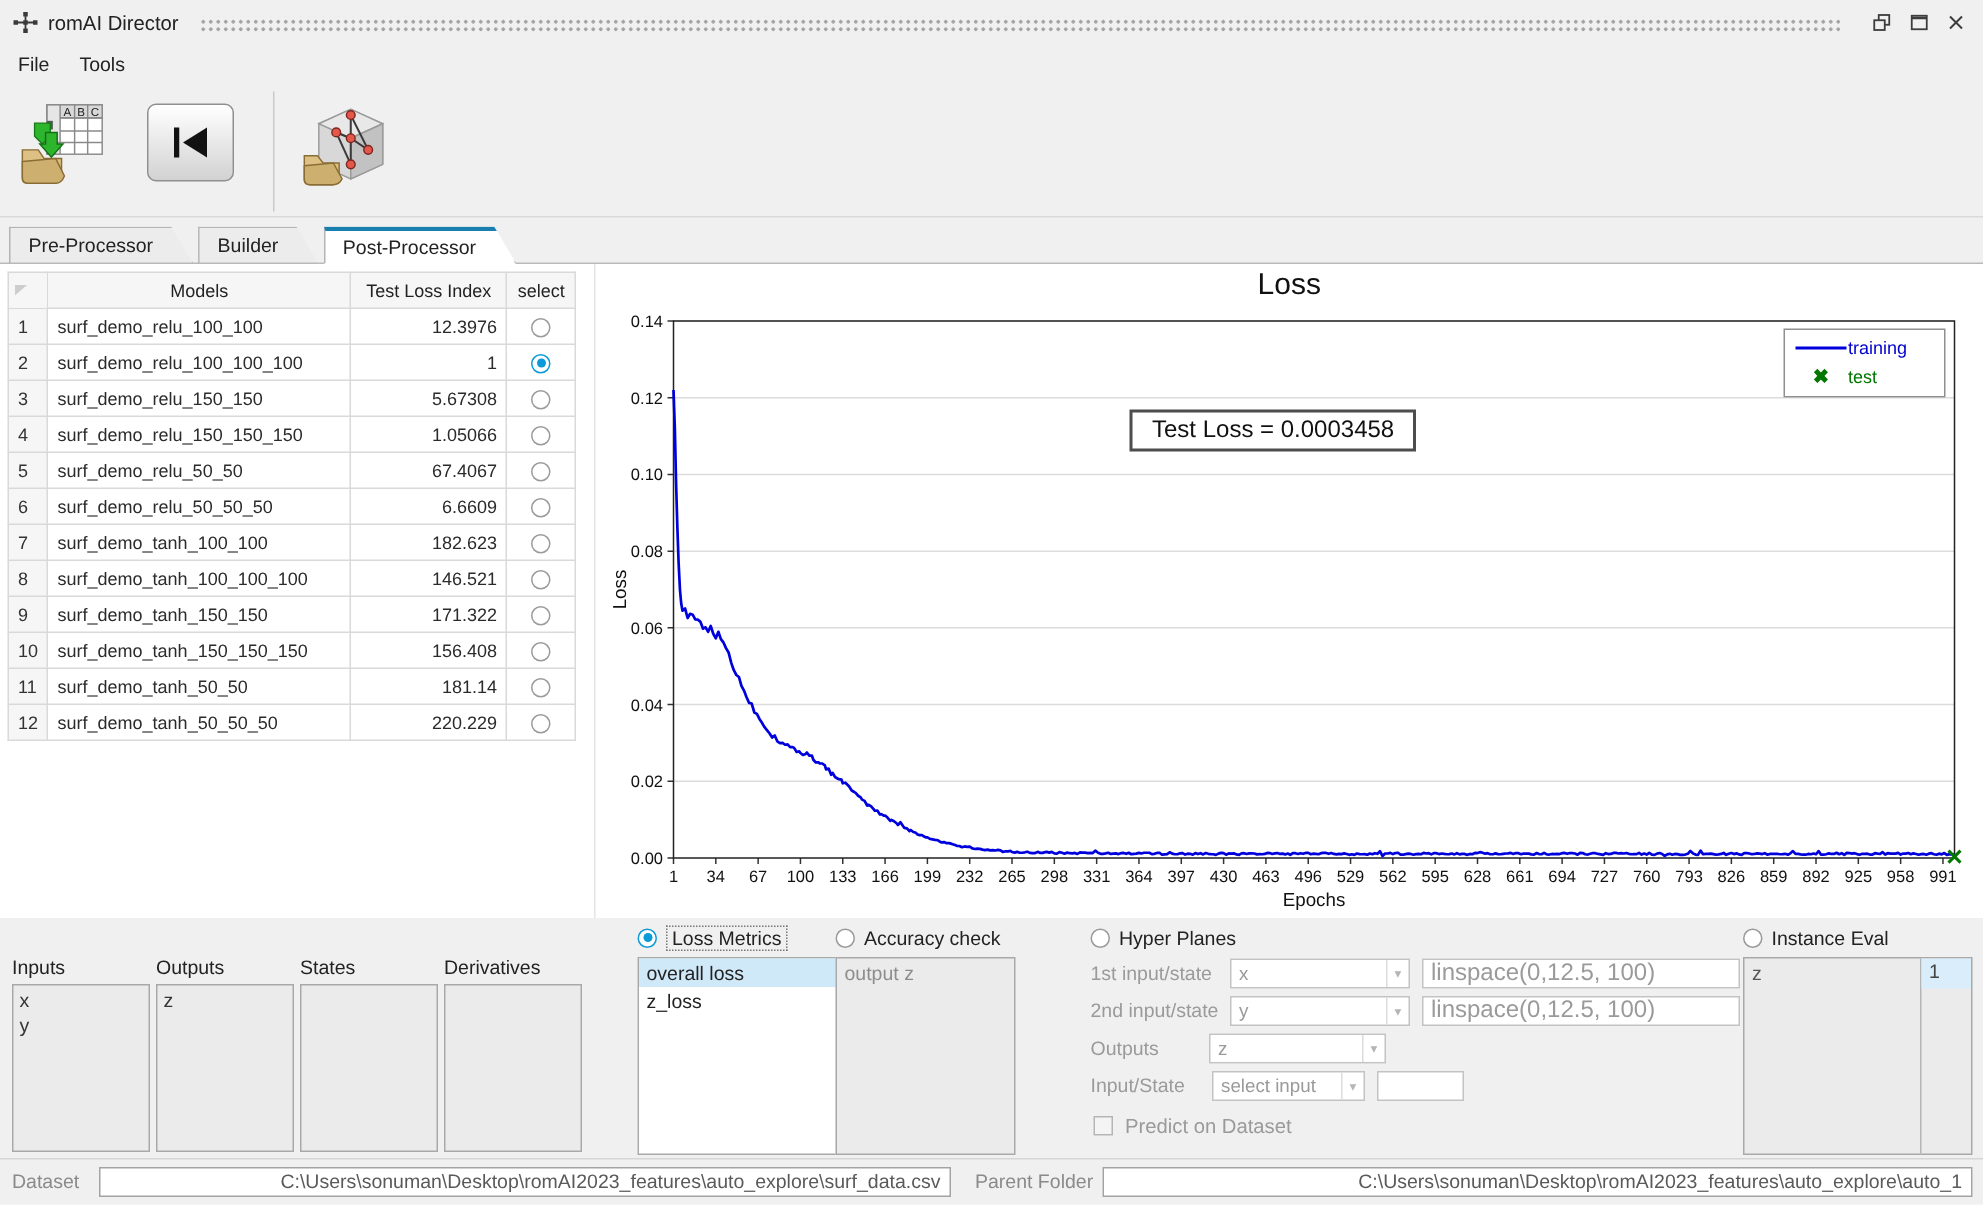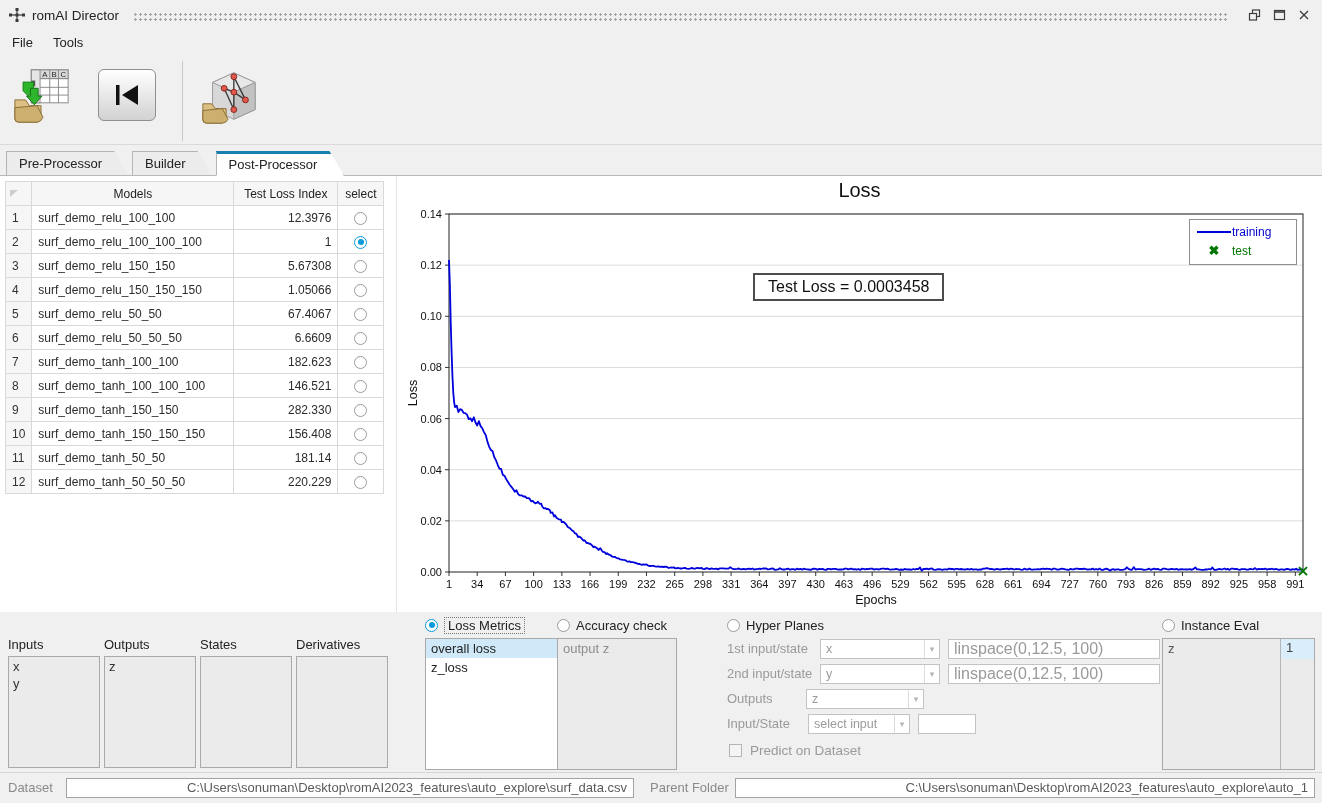--- a/index.html
+++ b/index.html
@@ -253,21 +253,21 @@
         </tr>
         <tr>
           <td class="rownum">8</td>
           <td class="model-name">surf_demo_tanh_100_100_100</td>
           <td class="loss-val">146.521</td>
           <td class="sel-cell"><span class="radio"></span></td>
         </tr>
         <tr>
           <td class="rownum">9</td>
           <td class="model-name">surf_demo_tanh_150_150</td>
-          <td class="loss-val">282.330</td>
+          <td class="loss-val">171.322</td>
           <td class="sel-cell"><span class="radio"></span></td>
         </tr>
         <tr>
           <td class="rownum">10</td>
           <td class="model-name">surf_demo_tanh_150_150_150</td>
           <td class="loss-val">156.408</td>
           <td class="sel-cell"><span class="radio"></span></td>
         </tr>
         <tr>
           <td class="rownum">11</td>

